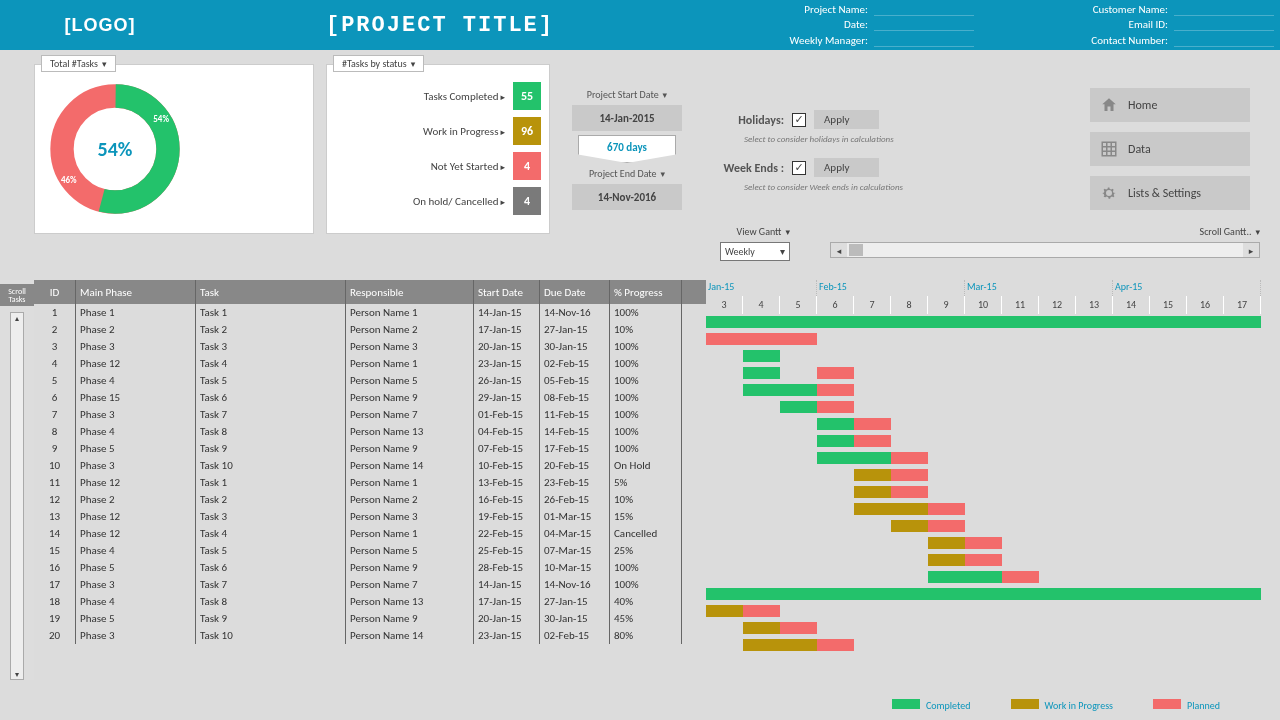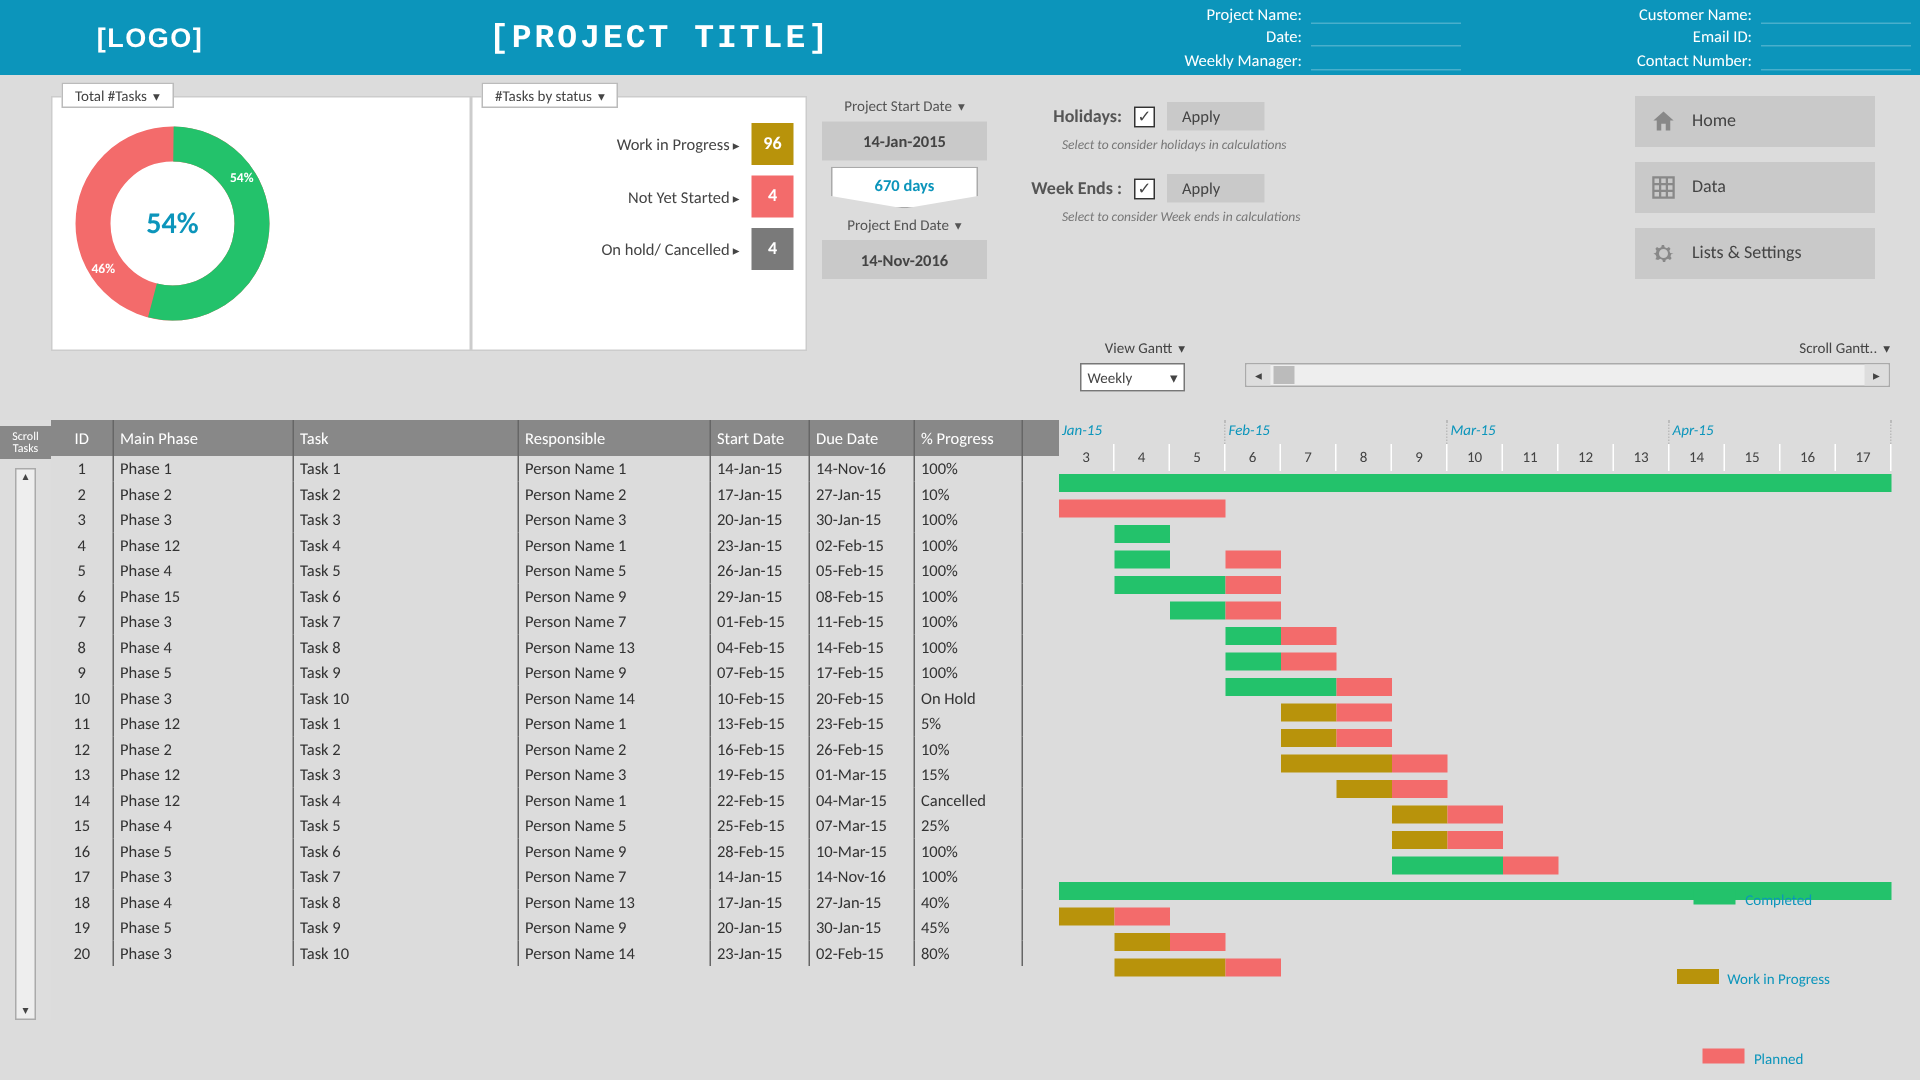--- a/index.html
+++ b/index.html
@@ -6,21 +6,21 @@
 body { background: #dcdcdc; width: 1280px; height: 720px; overflow: hidden; font-size: 11px; color: #444; }
 
 .header { display: flex; height: 50px; background: #0c95bb; color: #fff; }
 .logo-box { width: 200px; display: flex; align-items: center; justify-content: center; font-size: 18px; font-weight: 700; letter-spacing: 1px; font-family: "Arial Black", sans-serif; }
 .title-box { flex: 1; display: flex; align-items: center; justify-content: center; font-size: 22px; font-weight: 700; letter-spacing: 2px; font-family: Liberation Mono, monospace; }
 .info-block { width: 300px; display: flex; flex-direction: column; justify-content: space-around; padding: 2px 6px; font-size: 11px; }
 .info-row { display: flex; justify-content: flex-end; gap: 6px; }
 .info-row .label { text-align: right; }
 .info-row .val { width: 100px; border-bottom: 1px solid rgba(255,255,255,0.25); }
 
-.band { display: flex; padding: 14px 10px 10px 34px; align-items: flex-start; }
+.band { display: flex; gap: 12px; padding: 14px 10px 10px 34px; align-items: center; }
 
 .card { background: #fff; border: 1px solid #ccc; position: relative; }
 .card-hdr { position: absolute; top: -10px; left: 6px; background: #fff; padding: 1px 8px; border: 1px solid #bbb; font-size: 10px; cursor: pointer; }
 .tri-down::after { content: "▾"; margin-left: 4px; font-size: 9px; }
 
 .summary-card { width: 280px; height: 170px; display: flex; }
 .summary-left { width: 120px; display: flex; flex-direction: column; align-items: center; justify-content: space-around; padding: 10px 4px; }
 .big-num { color: #0c95bb; font-size: 26px; font-weight: 700; }
 .overall-btn { border: 1px solid #bbb; padding: 6px 4px; font-size: 10px; text-align: center; cursor: pointer; width: 100px; }
 .overall-btn::after { content: " ▸"; font-size: 9px; }
@@ -69,29 +69,29 @@
 .trow:nth-child(even){ }
 .c-id{width:42px;justify-content:center}
 .c-phase{width:120px}
 .c-task{width:150px}
 .c-resp{width:128px}
 .c-start{width:66px}
 .c-due{width:70px}
 .c-prog{width:72px}
 
 .gantt { flex: 1; overflow: hidden; position: relative; }
-.month-hdr { height: 16px; display: flex; font-size: 10px; color: #0c95bb; font-style: italic; }
+.month-hdr { height: 16px; display: flex; font-size: 10px; color: #0c95bb; }
 .month-hdr > div { border-right: 1px dotted #bbb; padding-left: 2px; }
 .week-hdr { height: 18px; display: flex; background: #dcdcdc; font-size: 10px; }
 .week-hdr > div { width: 37px; text-align: center; border-right: 1px solid #fff; padding-top: 2px; }
 .gantt-body { position: relative; }
 .grow { height: 17px; position: relative; }
 .bar { position: absolute; top: 2px; height: 12px; }
 
-.legend { position: absolute; bottom: 8px; right: 60px; display: flex; gap: 40px; font-size: 10px; color: #0c95bb; align-items: center; flex-direction: column; }
+.legend { position: absolute; bottom: 8px; right: 60px; display: flex; gap: 40px; font-size: 10px; color: #0c95bb; align-items: center; }
 .legend .sw { width: 28px; height: 10px; display: inline-block; margin-right: 6px; }
 
 .green{background:#23c26b}.amber{background:#b8930b}.red{background:#f36b6b}.grey{background:#7a7a7a}
 </style>
 </head>
 <body>
 
 <div class="header">
   <div class="logo-box">[LOGO]</div>
   <div class="title-box">[PROJECT TITLE]</div>
@@ -135,20 +135,24 @@
       </svg>
       <div class="donut-center">54%</div>
       <div class="donut-lbl" style="top:48px;right:26px">54%</div>
       <div class="donut-lbl" style="bottom:48px;left:26px">46%</div>
     </div>
   </div>
 
   <div class="card status-card">
     <div class="card-hdr tri-down">#Tasks by status</div>
     <div id="status-rows">
+        <div class="status-row">
+          <div class="nm">Tasks Completed</div>
+          <div class="cnt green">55</div>
+        </div>
         <div class="status-row">
           <div class="nm">Work in Progress</div>
           <div class="cnt amber">96</div>
         </div>
         <div class="status-row">
           <div class="nm">Not Yet Started</div>
           <div class="cnt red">4</div>
         </div>
         <div class="status-row">
           <div class="nm">On hold/ Cancelled</div>

